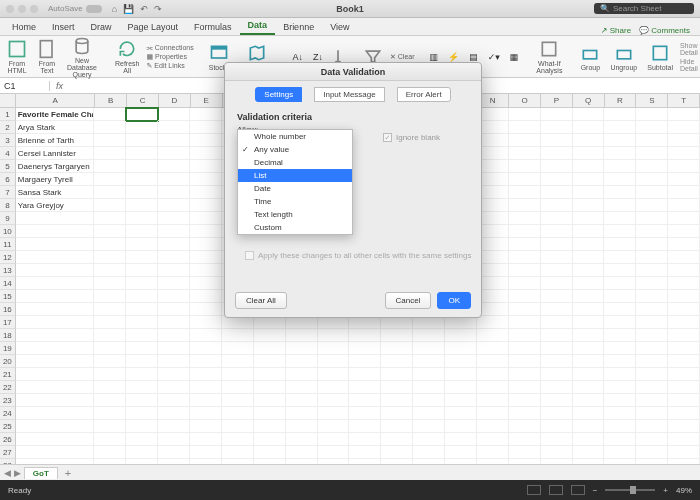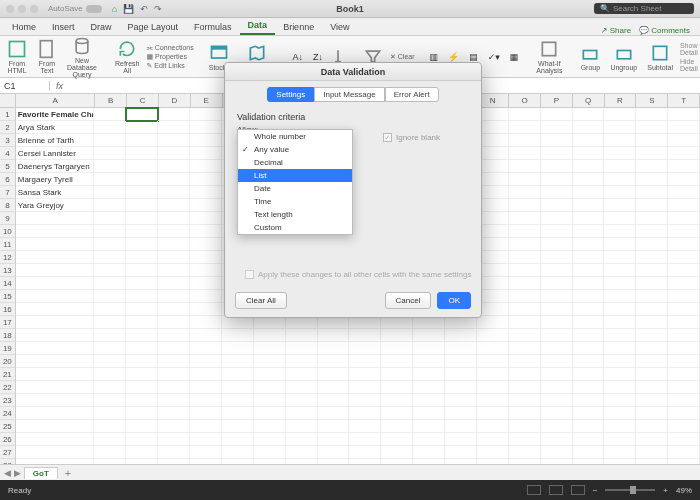--- a/index.html
+++ b/index.html
@@ -44,39 +44,39 @@
 .colheads .ch { border-right: 1px solid #ccc; text-align: center; font-size: 8px; color: #555; line-height: 14px; }
 .rows { }
 .row { display: flex; height: 13px; }
 .rowhead { width: 18px; background: #f0f0f0; border-right: 1px solid #ccc; border-bottom: 1px solid #ddd; text-align: center; font-size: 8px; color: #555; line-height: 13px; }
 .cell { border-right: 1px solid #eee; border-bottom: 1px solid #eee; font-size: 8px; padding: 0 2px; line-height: 13px; white-space: nowrap; overflow: hidden; }
 .cell.sel { outline: 2px solid #2e7d32; outline-offset: -1px; }
 
 
 .dialog { position: absolute; left: 224px; top: 62px; width: 258px; height: 256px; background: #ececec; border: 1px solid #aaa; border-radius: 4px; box-shadow: 0 6px 24px rgba(0,0,0,.35); }
 .dlg-title { height: 18px; text-align: center; font-size: 9px; font-weight: 600; line-height: 18px; color: #333; border-bottom: 1px solid #ccc; background: linear-gradient(#f4f4f4,#e4e4e4); border-radius: 4px 4px 0 0; }
-.dlg-tabs { display: flex; justify-content: center; gap: 0; margin: 6px 0; }
+.dlg-tabs { display: flex; justify-content: center; gap: 12px; margin: 6px 0; }
 .dlg-tabs .dtab { font-size: 8px; padding: 2px 8px; border: 1px solid #bbb; background: #fff; color: #444; }
 .dlg-tabs .dtab:first-child { border-radius: 3px 0 0 3px; }
 .dlg-tabs .dtab:last-child { border-radius: 0 3px 3px 0; }
 .dlg-tabs .dtab.active { background: #2f7bff; color: #fff; border-color: #2f7bff; }
 .dlg-body { padding: 4px 12px; }
-.section-title { font-size: 9px; font-weight: 400; color: #333; margin-bottom: 3px; }
+.section-title { font-size: 9px; font-weight: 700; color: #333; margin-bottom: 3px; }
 .lbl2 { font-size: 8px; color: #444; margin-bottom: 2px; }
 .select-shell { width: 116px; height: 14px; border: 1px solid #2f7bff; background: #fff; border-radius: 2px; }
 .ignore { position: absolute; left: 158px; top: 70px; font-size: 8px; color: #999; display: flex; align-items: center; gap: 4px; }
 .ignore .cb { width: 9px; height: 9px; border: 1px solid #bbb; background: #f6f6f6; display: flex; align-items: center; justify-content: center; font-size: 7px; color: #aaa; }
 
 
 .dropdown { position: absolute; left: 12px; top: 66px; width: 116px; background: #fff; border: 1px solid #bbb; box-shadow: 0 3px 10px rgba(0,0,0,.25); }
 .dropdown .opt { font-size: 8px; padding: 2px 6px 2px 16px; color: #333; position: relative; }
 .dropdown .opt.checked::before { content: "✓"; position: absolute; left: 4px; font-size: 8px; }
 .dropdown .opt.hl { background: #2f7bff; color: #fff; }
 
-.apply-note { position: absolute; left: 20px; top: 188px; font-size: 8px; color: #aaa; display: flex; align-items: flex-end; gap: 4px; margin-top: 19px; }
+.apply-note { position: absolute; left: 20px; top: 188px; font-size: 8px; color: #aaa; display: flex; align-items: flex-end; gap: 4px; }
 .apply-note .cb { width: 9px; height: 9px; border: 1px solid #ccc; background: #f6f6f6; }
 
 .dlg-buttons { position: absolute; bottom: 8px; left: 10px; right: 10px; display: flex; align-items: center; }
 .btn { font-size: 8px; padding: 3px 10px; border: 1px solid #bbb; border-radius: 3px; background: linear-gradient(#fff,#eee); color: #333; }
 .btn.primary { background: #2f7bff; color: #fff; border-color: #2f7bff; }
 .dlg-buttons .spacer { flex: 1; }
 
 
 .sheettabs { position: absolute; bottom: 20px; left: 0; right: 0; height: 16px; background: #f0f0f0; border-top: 1px solid #ccc; display: flex; align-items: center; padding: 0 4px; gap: 3px; }
 .sheettabs .nav { color: #888; font-size: 9px; }

